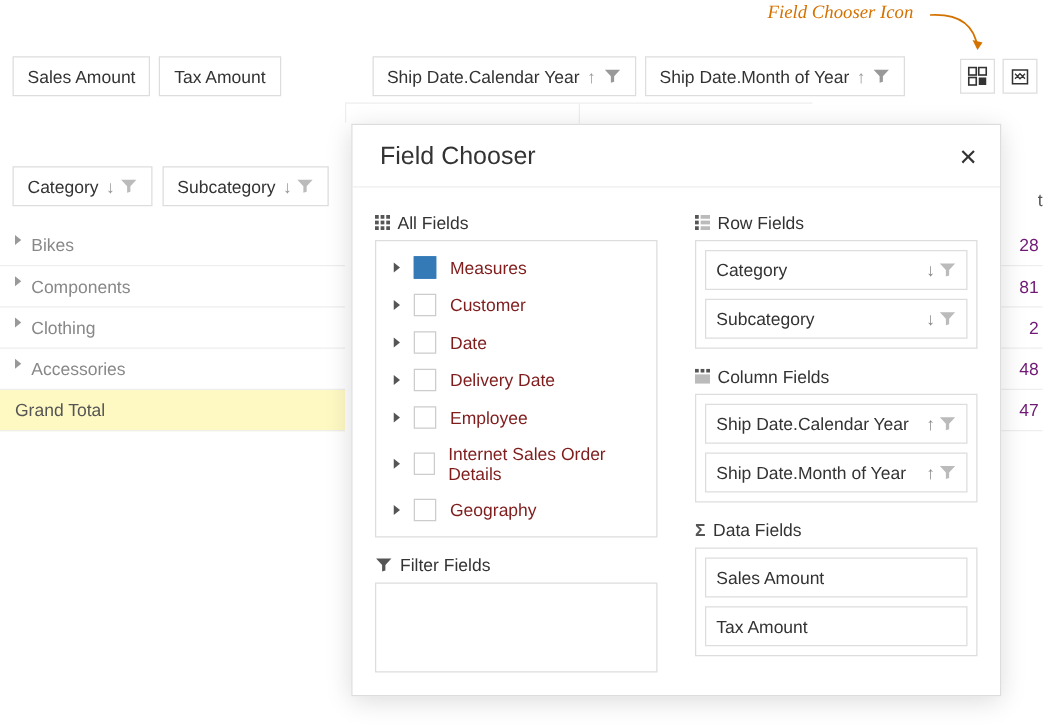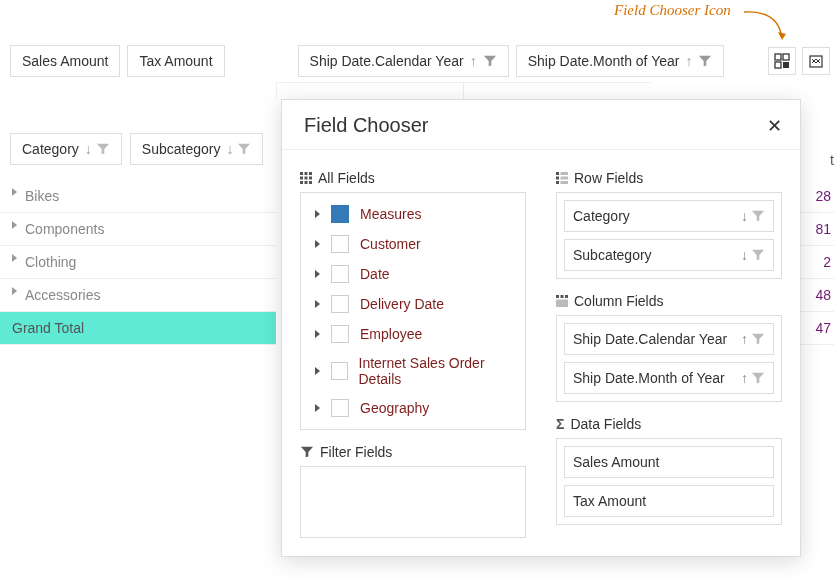--- a/index.html
+++ b/index.html
@@ -88,21 +88,21 @@
     align-items: flex-start;
   }
   .row-item .tri {
     width: 0; height: 0;
     border-top: 4px solid transparent;
     border-bottom: 4px solid transparent;
     border-left: 5px solid #999;
     margin-right: 8px;
   }
   .row-total {
-    background: #5eead4;
+    background: #fef9c3;
     color: #555;
     padding: 8px 12px;
     border-bottom: 1px solid #eee;
   }
   .data-col {
     position: absolute;
     right: 6px;
     top: 180px;
     width: 42px;
     text-align: right;

